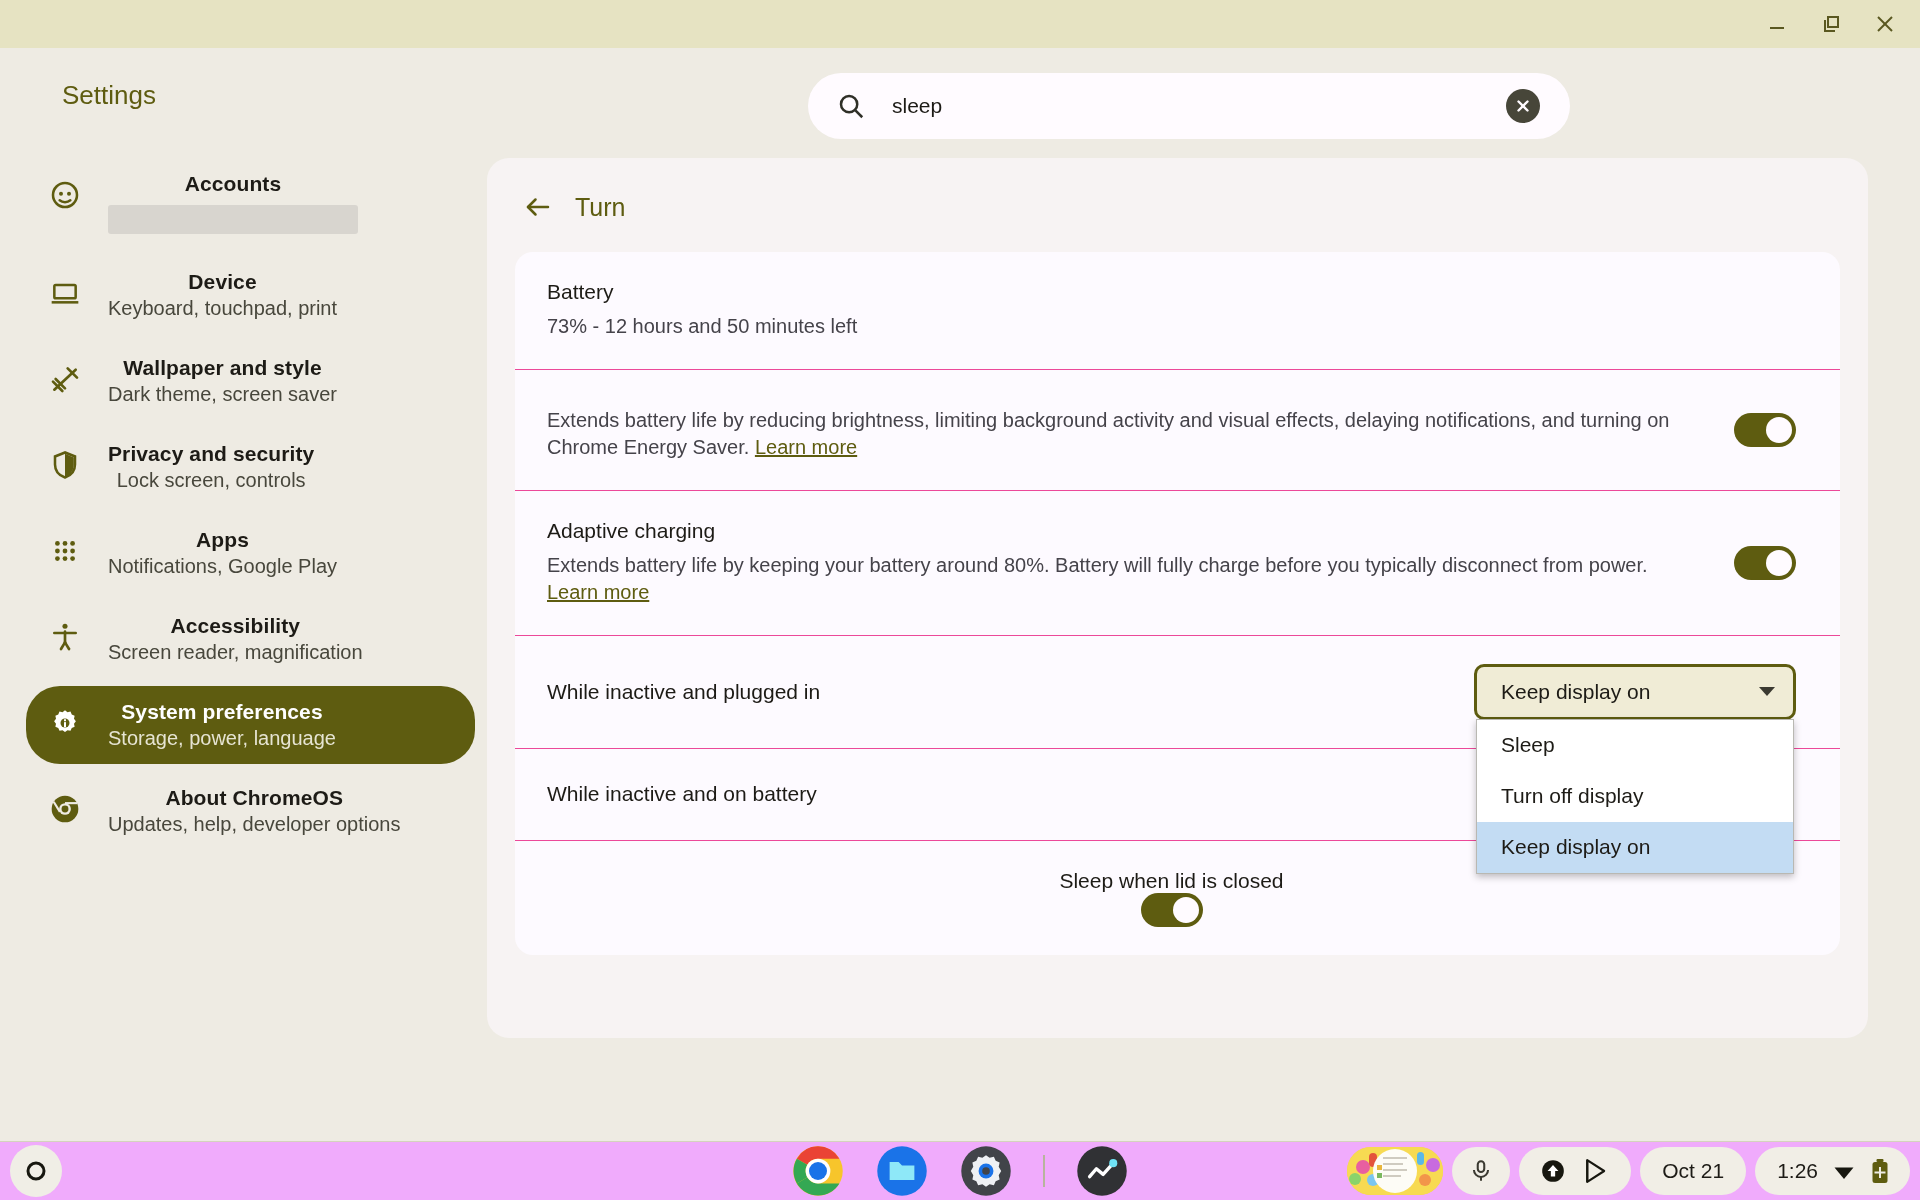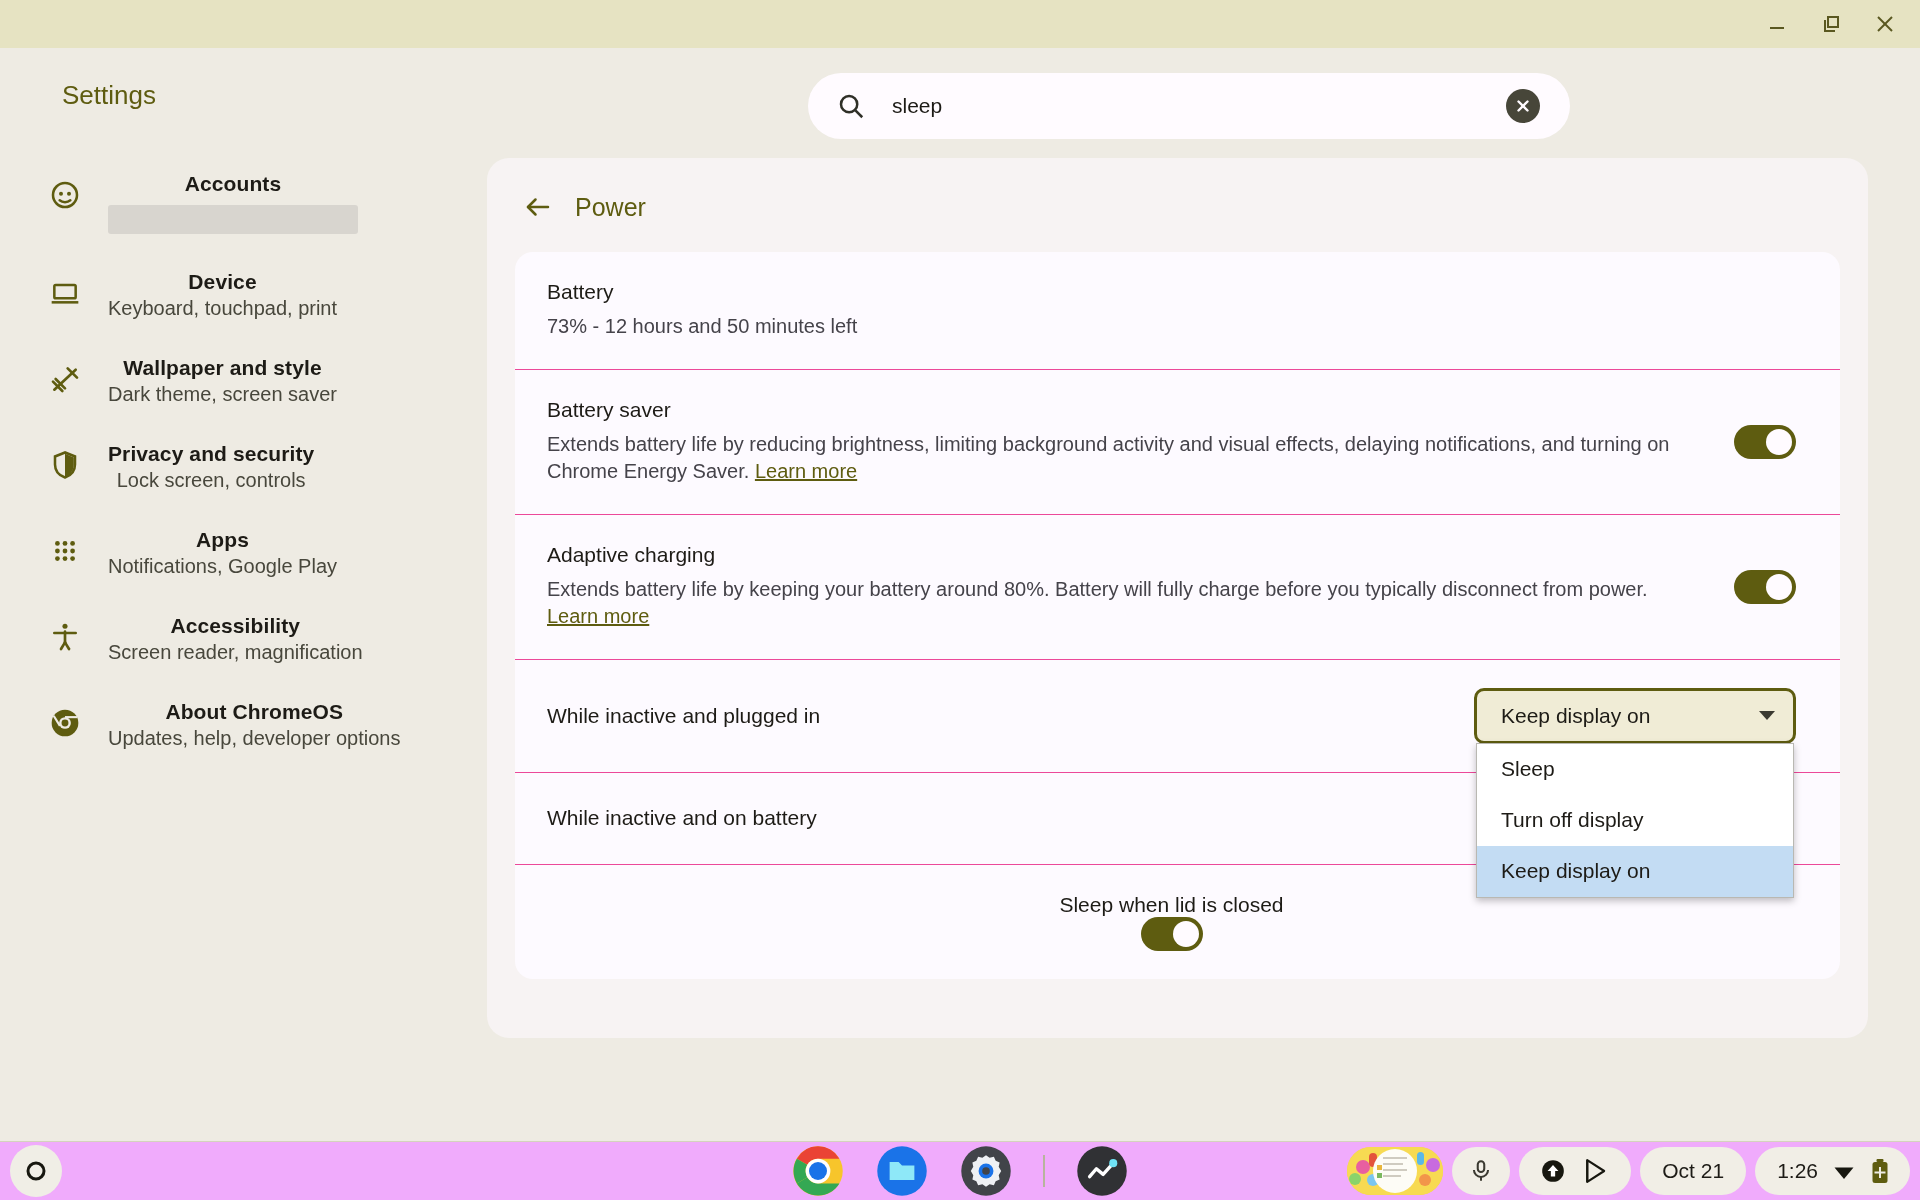--- a/index.html
+++ b/index.html
@@ -300,20 +300,34 @@
               <line x1="12" y1="16" x2="9" y2="21"></line>
               <line x1="12" y1="16" x2="15" y2="21"></line>
             </svg>
           </span>
           <span class="nav-txt">
             <span class="nav-title">Accessibility</span>
             <span class="nav-sub">Screen reader, magnification</span>
           </span>
         </div>
 
+        <div class="nav-item selected">
+          <span class="nav-ico">
+            <svg width="30" height="30" viewBox="0 0 24 24" fill="currentColor">
+              <path d="M12 1.8l2 1.5 2.4-.5 1 2.3 2.3 1-.5 2.4 1.5 2-1.5 2 .5 2.4-2.3 1-1 2.3-2.4-.5-2 1.5-2-1.5-2.4.5-1-2.3-2.3-1 .5-2.4-1.5-2 1.5-2-.5-2.4 2.3-1 1-2.3 2.4.5z"></path>
+              <circle cx="12" cy="12" r="3.6" fill="#5e5c10"></circle>
+              <rect x="11.2" y="9" width="1.6" height="1.6" fill="currentColor"></rect>
+              <rect x="11.2" y="11.3" width="1.6" height="4" fill="currentColor"></rect>
+            </svg>
+          </span>
+          <span class="nav-txt">
+            <span class="nav-title">System preferences</span>
+            <span class="nav-sub">Storage, power, language</span>
+          </span>
+        </div>
 
         <div class="nav-item">
           <span class="nav-ico">
             <svg width="32" height="32" viewBox="0 0 24 24">
               <circle cx="12" cy="12" r="10" fill="#5e5c10"></circle>
               <circle cx="12" cy="12" r="4.4" fill="#eeebe3"></circle>
               <circle cx="12" cy="12" r="2.6" fill="#5e5c10"></circle>
               <path d="M12 7.6H21.3" stroke="#eeebe3" stroke-width="1.6"></path>
               <path d="M8.2 14.2 3.5 6.6" stroke="#eeebe3" stroke-width="1.6"></path>
             </svg>
@@ -328,35 +342,34 @@
       <main class="main">
         <div class="panel">
 
           <div class="panel-head">
             <span class="back-arrow">
               <svg width="30" height="30" viewBox="0 0 24 24" fill="none" stroke="currentColor" stroke-width="2" stroke-linecap="round" stroke-linejoin="round">
                 <line x1="20" y1="12" x2="4" y2="12"></line>
                 <polyline points="10,6 4,12 10,18"></polyline>
               </svg>
             </span>
-            <span class="panel-title">Power</span>
+            <span class="panel-title">Turn</span>
           </div>
 
           <div class="card">
 
             <div class="row">
               <div class="row-text">
                 <div class="row-label">Battery</div>
                 <div class="row-sub">73% - 12 hours and 50 minutes left</div>
               </div>
             </div>
 
             <div class="row">
               <div class="row-text">
-                <div class="row-label">Battery saver</div>
                 <div class="row-sub">
                   <span>Extends battery life by reducing brightness, limiting background activity and visual effects, delaying notifications, and turning on Chrome Energy Saver.</span>
                   <a class="lnk" href="#">Learn more</a>
                 </div>
               </div>
               <div class="toggle">
                   <span class="knob"></span>
                 </div>
             </div>
 

